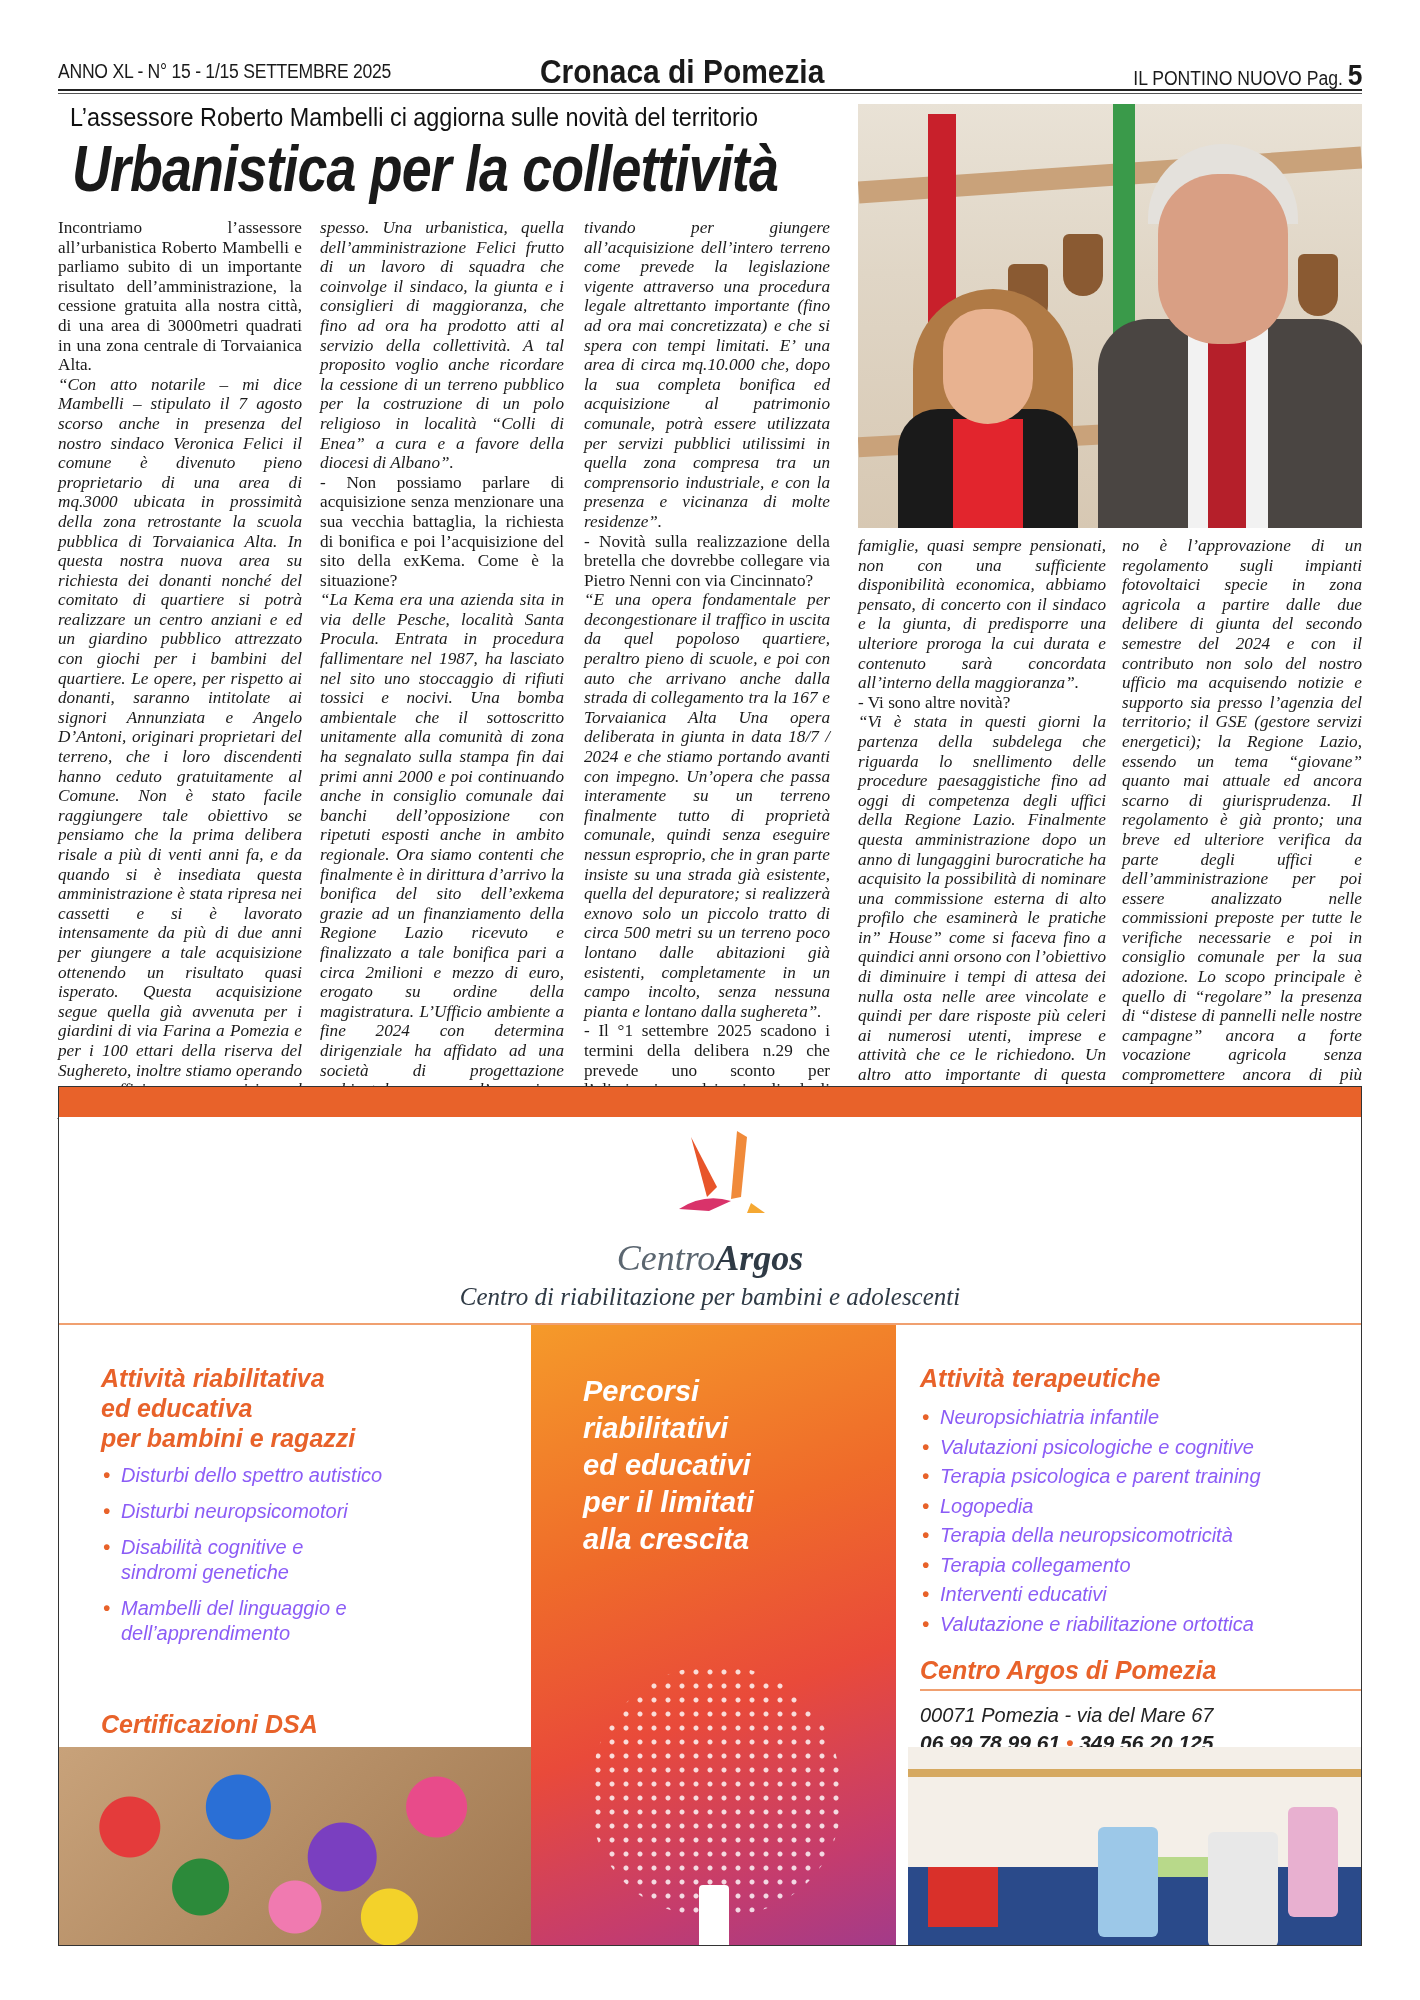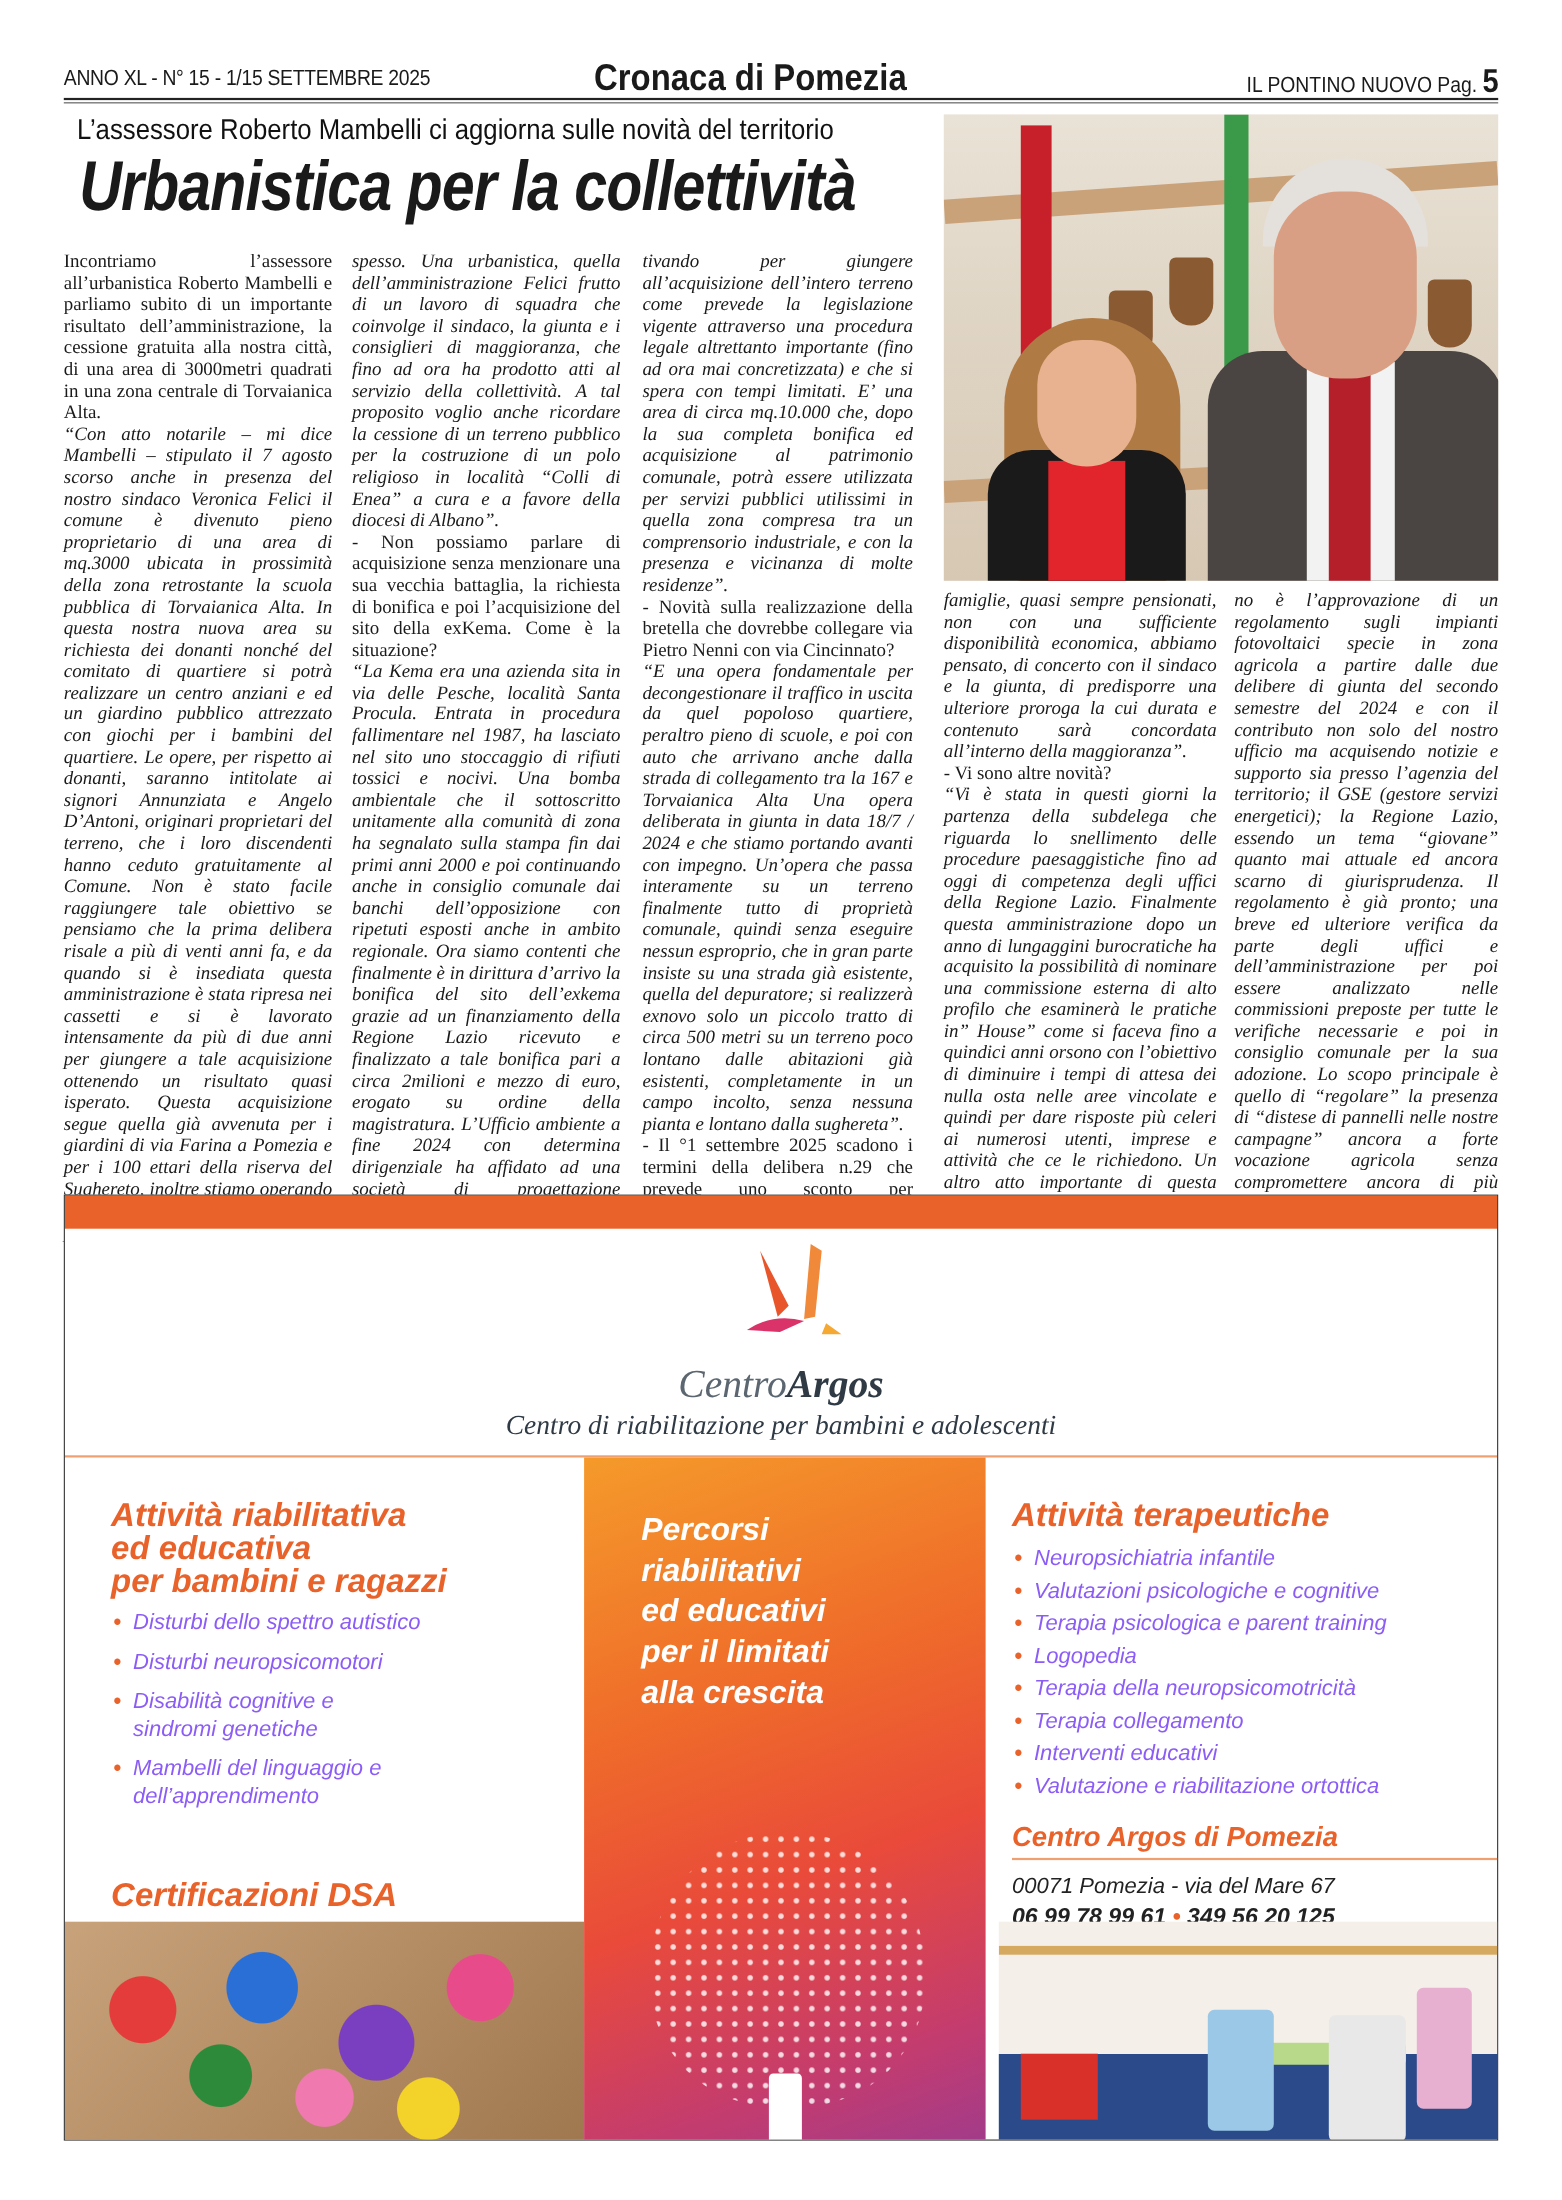--- a/index.html
+++ b/index.html
@@ -28,21 +28,21 @@
   .photo .woman-face { position:absolute; left:85px; top:205px; width:90px; height:115px; background:#e8b290; border-radius:45px 45px 50px 50px; }
   .photo .woman-body { position:absolute; left:40px; top:305px; width:180px; height:130px; background:#1a1a1a; border-radius:40px 40px 0 0; }
   .photo .woman-top { position:absolute; left:95px; top:315px; width:70px; height:120px; background:#e2252d; }
   .photo .man-hair { position:absolute; left:290px; top:40px; width:150px; height:80px; background:#e4e1dc; border-radius:75px 75px 0 0; }
   .photo .man-face { position:absolute; left:300px; top:70px; width:130px; height:170px; background:#d99f84; border-radius:60px 60px 60px 60px; }
   .photo .man-body { position:absolute; left:240px; top:215px; width:270px; height:220px; background:#4a4542; border-radius:50px 50px 0 0; }
   .photo .man-shirt { position:absolute; left:330px; top:225px; width:80px; height:210px; background:#f2f2f2; }
   .photo .man-tie { position:absolute; left:350px; top:235px; width:38px; height:200px; background:#b51f2a; }
 
   
-  .col { position:absolute; top:228px; font-size:17.2px; line-height:19.6px; text-align:justify; hyphens:manual; }
+  .col { position:absolute; top:218px; font-size:17.2px; line-height:19.6px; text-align:justify; hyphens:manual; }
   .col p { margin:0; }
   .col .it { font-style:italic; }
   .c1 { left:58px; width:244px; }
   .c2 { left:320px; width:244px; }
   .c3 { left:584px; width:246px; }
   .c4 { left:858px; width:248px; top:536px; }
   .c5 { left:1122px; width:240px; top:536px; }
   .sign { font-weight:bold; text-align:right; font-style:normal; margin-top:4px !important; }
 
   
@@ -51,21 +51,21 @@
   .ad-logo { position:absolute; left:610px; top:40px; width:110px; height:96px; }
   .ad-brand { position:absolute; left:0; width:100%; top:150px; text-align:center; font-size:36px; color:#5b6670; font-family:"Liberation Serif", serif; }
   .ad-brand b { color:#2f3a45; }
   .ad-tag { position:absolute; left:0; width:100%; top:196px; text-align:center; font-size:25px; color:#2f3a45; font-family:"Liberation Serif", serif; }
   .ad-rule { position:absolute; left:0; width:100%; top:236px; height:2px; background:#f0a070; }
 
   .ad-left { position:absolute; left:0; top:238px; width:472px; height:622px; }
   .ad-mid { position:absolute; left:472px; top:238px; width:365px; height:622px; background:linear-gradient(160deg,#f59a2a 0%, #ef6b2a 35%, #e94a3a 60%, #c43c6e 85%, #a23b8a 100%); overflow:hidden; }
   .ad-right { position:absolute; left:837px; top:238px; width:467px; height:622px; }
 
-  .ad-h { font-family:"Liberation Sans", sans-serif; font-weight:bold; color:#e8622a; font-size:30px; line-height:30px; }
+  .ad-h { font-family:"Liberation Sans", sans-serif; font-weight:bold; color:#e8622a; font-size:25px; line-height:30px; }
   .ad-list { list-style:none; margin:0; padding:0; font-family:"Liberation Sans", sans-serif; color:#8b5cf6; }
   .ad-list li { position:relative; padding-left:20px; }
   .ad-list li::before { content:"•"; position:absolute; left:2px; color:#e8622a; font-weight:bold; }
   .l-list li { font-size:20px; line-height:25px; margin-bottom:11px; }
   .r-list li { font-size:20px; line-height:29.5px; }
 
   .mid-text { position:absolute; left:52px; top:48px; color:#fff; font-family:"Liberation Sans", sans-serif; font-weight:bold; font-size:29px; line-height:37px; }
   .tree-crown { position:absolute; left:60px; top:340px; width:250px; height:250px; border-radius:50% 50% 45% 45%; background:radial-gradient(circle, rgba(255,255,255,0.85) 2px, transparent 3px) 0 0/14px 14px; opacity:0.95; }
   .tree-trunk { position:absolute; left:168px; top:560px; width:30px; height:62px; background:#fff; border-radius:4px 4px 0 0; }
 

